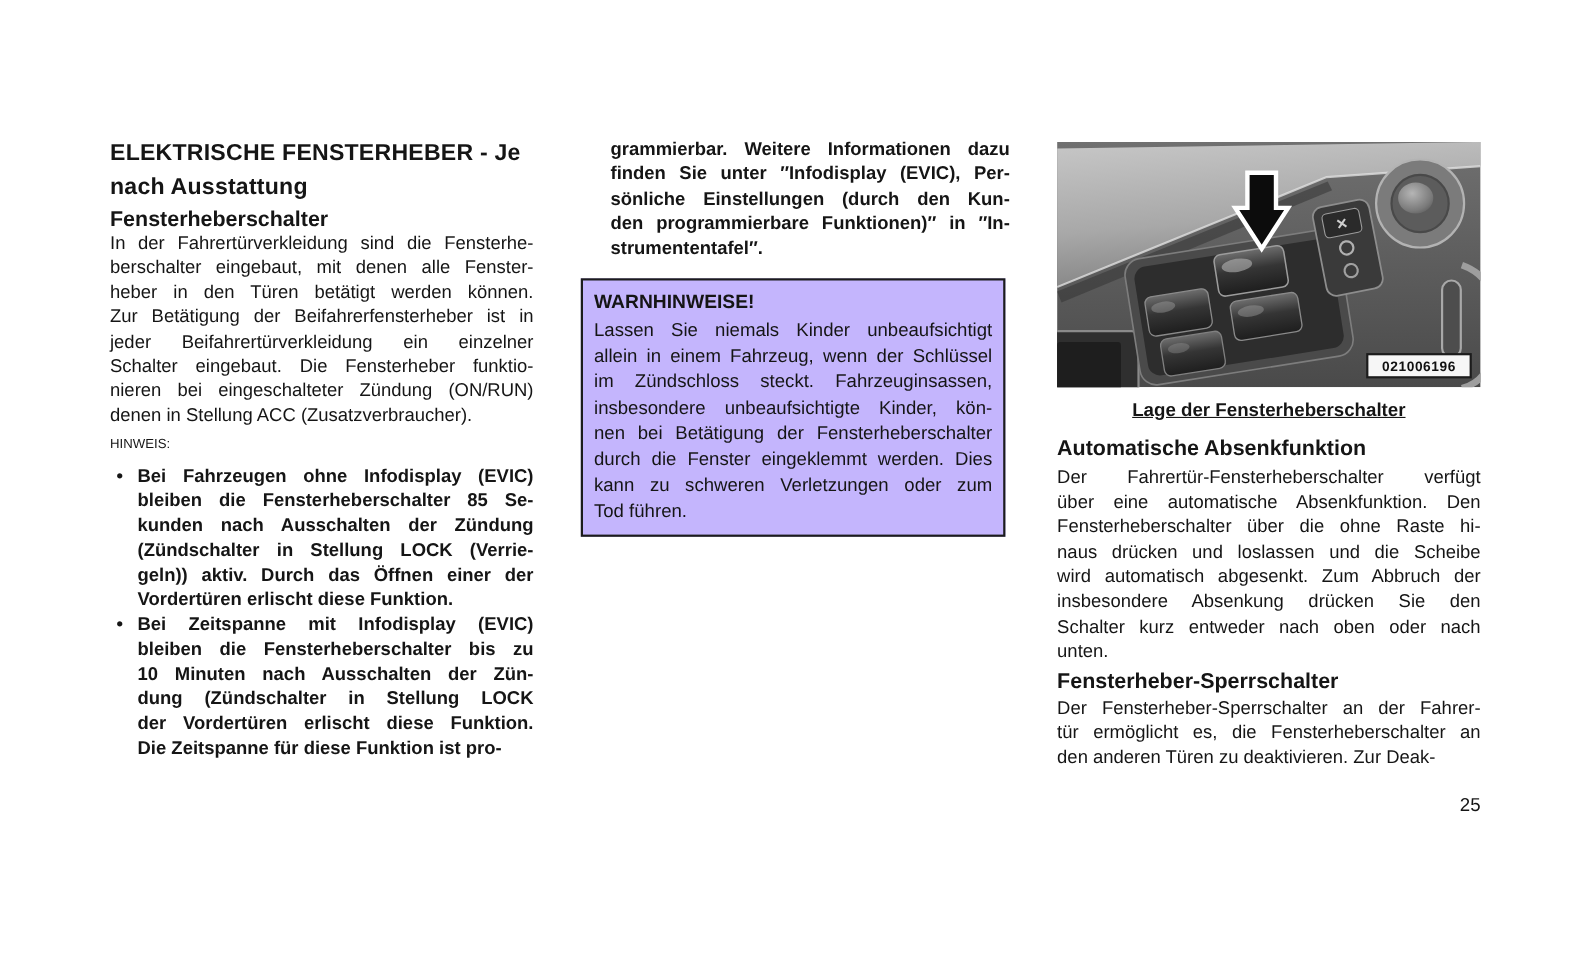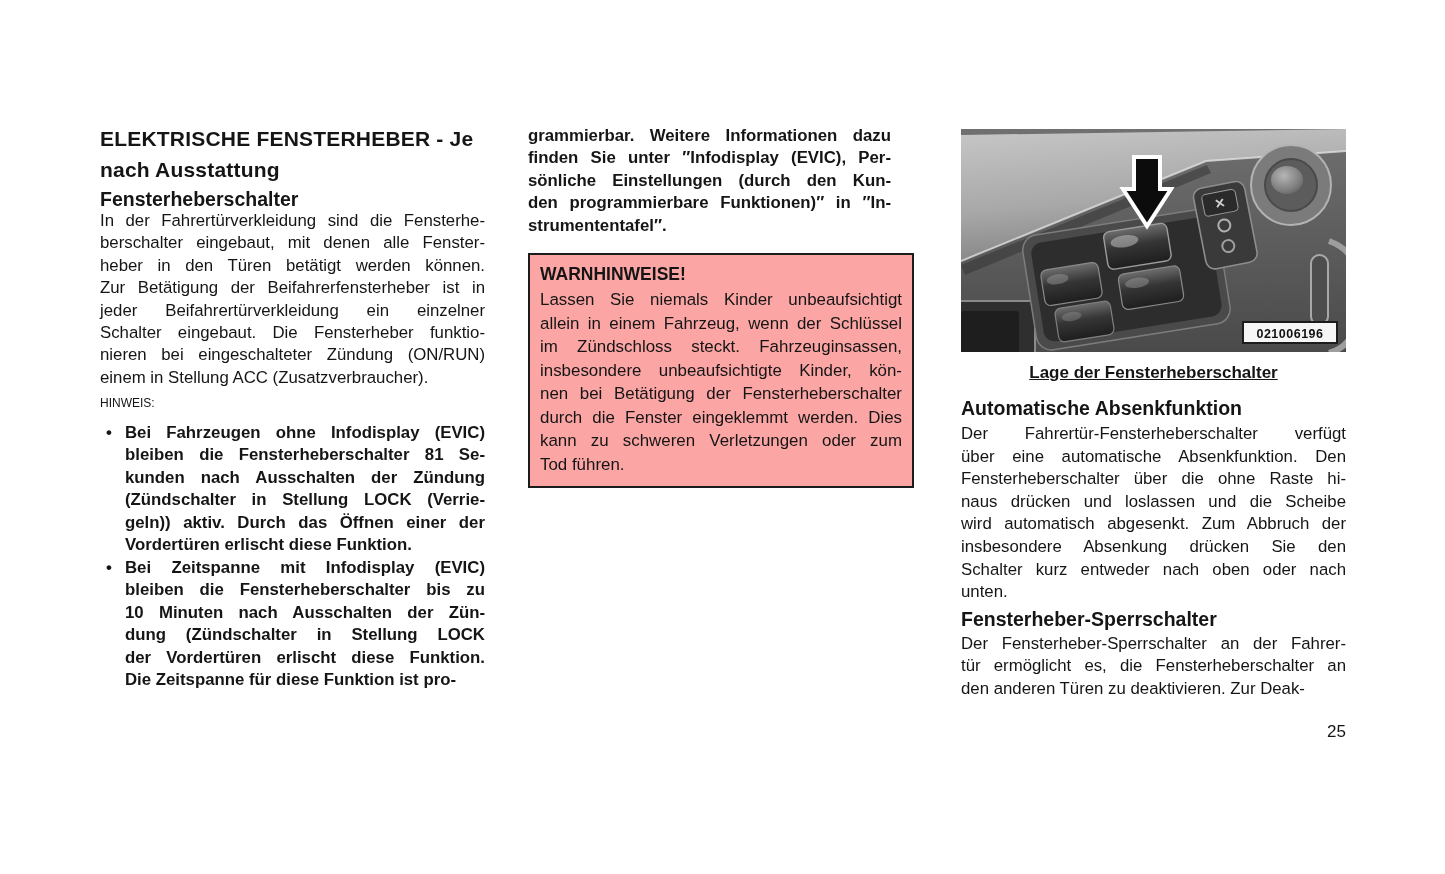--- a/index.html
+++ b/index.html
@@ -21,25 +21,25 @@
 
   
   .tline { text-align:justify; text-align-last:justify; white-space:normal; }
   .tline.tlast { text-align-last:left; }
   .nojust .tline { text-align:center; text-align-last:left; }
 
   .bullet { position:absolute; left:0; right:0; }
   .bullet .marker { position:absolute; left:6px; top:0; font-weight:700; font-size:16.8px; line-height:22.4px; }
   .bullet .bullet-lines { margin-left:25px; font-weight:700; }
 
-  .cont { width:363px; }
+  .cont { margin-left:27px; width:363px; }
 
   .warnbox {
     position:absolute; top:253px; left:0; width:386px;
-    border:2px solid #1c1c1c; background:#fca5a5;
+    border:2px solid #1c1c1c; background:#c4b5fd;
     padding:7px 10px 10px 10px; box-sizing:border-box;
   }
   .warn-title { font-size:17.5px; font-weight:700; line-height:24px; margin-bottom:2px; }
   .warn-body { font-size:16.9px; line-height:23.5px; }
 
   figure { margin:0; }
   .figure-wrap { position:absolute; top:129px; left:0; width:385px; }
   .figure-wrap svg { display:block; }
   .caption { position:absolute; top:363px; left:0; width:385px; text-align:center;
              font-size:17px; font-weight:700;text-decoration:underline; }
@@ -59,28 +59,28 @@
       </div>
     <div class="abs h2" style="top:187px;">Fensterheberschalter</div>
     <div class="abs para" style="top:210px;">
         <div class="tline">In der Fahrertürverkleidung sind die Fensterhe-</div>
         <div class="tline">berschalter eingebaut, mit denen alle Fenster-</div>
         <div class="tline">heber in den Türen betätigt werden können.</div>
         <div class="tline">Zur Betätigung der Beifahrerfensterheber ist in</div>
         <div class="tline">jeder Beifahrertürverkleidung ein einzelner</div>
         <div class="tline">Schalter eingebaut. Die Fensterheber funktio-</div>
         <div class="tline">nieren bei eingeschalteter Zündung (ON/RUN)</div>
-        <div class="tline tlast">einem in Stellung ACC (Zusatzverbraucher).</div>
+        <div class="tline tlast">denen in Stellung ACC (Zusatzverbraucher).</div>
       </div>
     <div class="abs note-label" style="top:396px;">HINWEIS:</div>
     <div class="bullet para" style="top:422px;">
       <span class="marker">•</span>
       <div class="bullet-lines">
           <div class="tline">Bei Fahrzeugen ohne Infodisplay (EVIC)</div>
-          <div class="tline">bleiben die Fensterheberschalter 81 Se-</div>
+          <div class="tline">bleiben die Fensterheberschalter 85 Se-</div>
           <div class="tline">kunden nach Ausschalten der Zündung</div>
           <div class="tline">(Zündschalter in Stellung LOCK (Verrie-</div>
           <div class="tline">geln)) aktiv. Durch das Öffnen einer der</div>
           <div class="tline tlast">Vordertüren erlischt diese Funktion.</div>
         </div>
     </div>
     <div class="bullet para" style="top:557px;">
       <span class="marker">•</span>
       <div class="bullet-lines">
           <div class="tline">Bei Zeitspanne mit Infodisplay (EVIC)</div>

